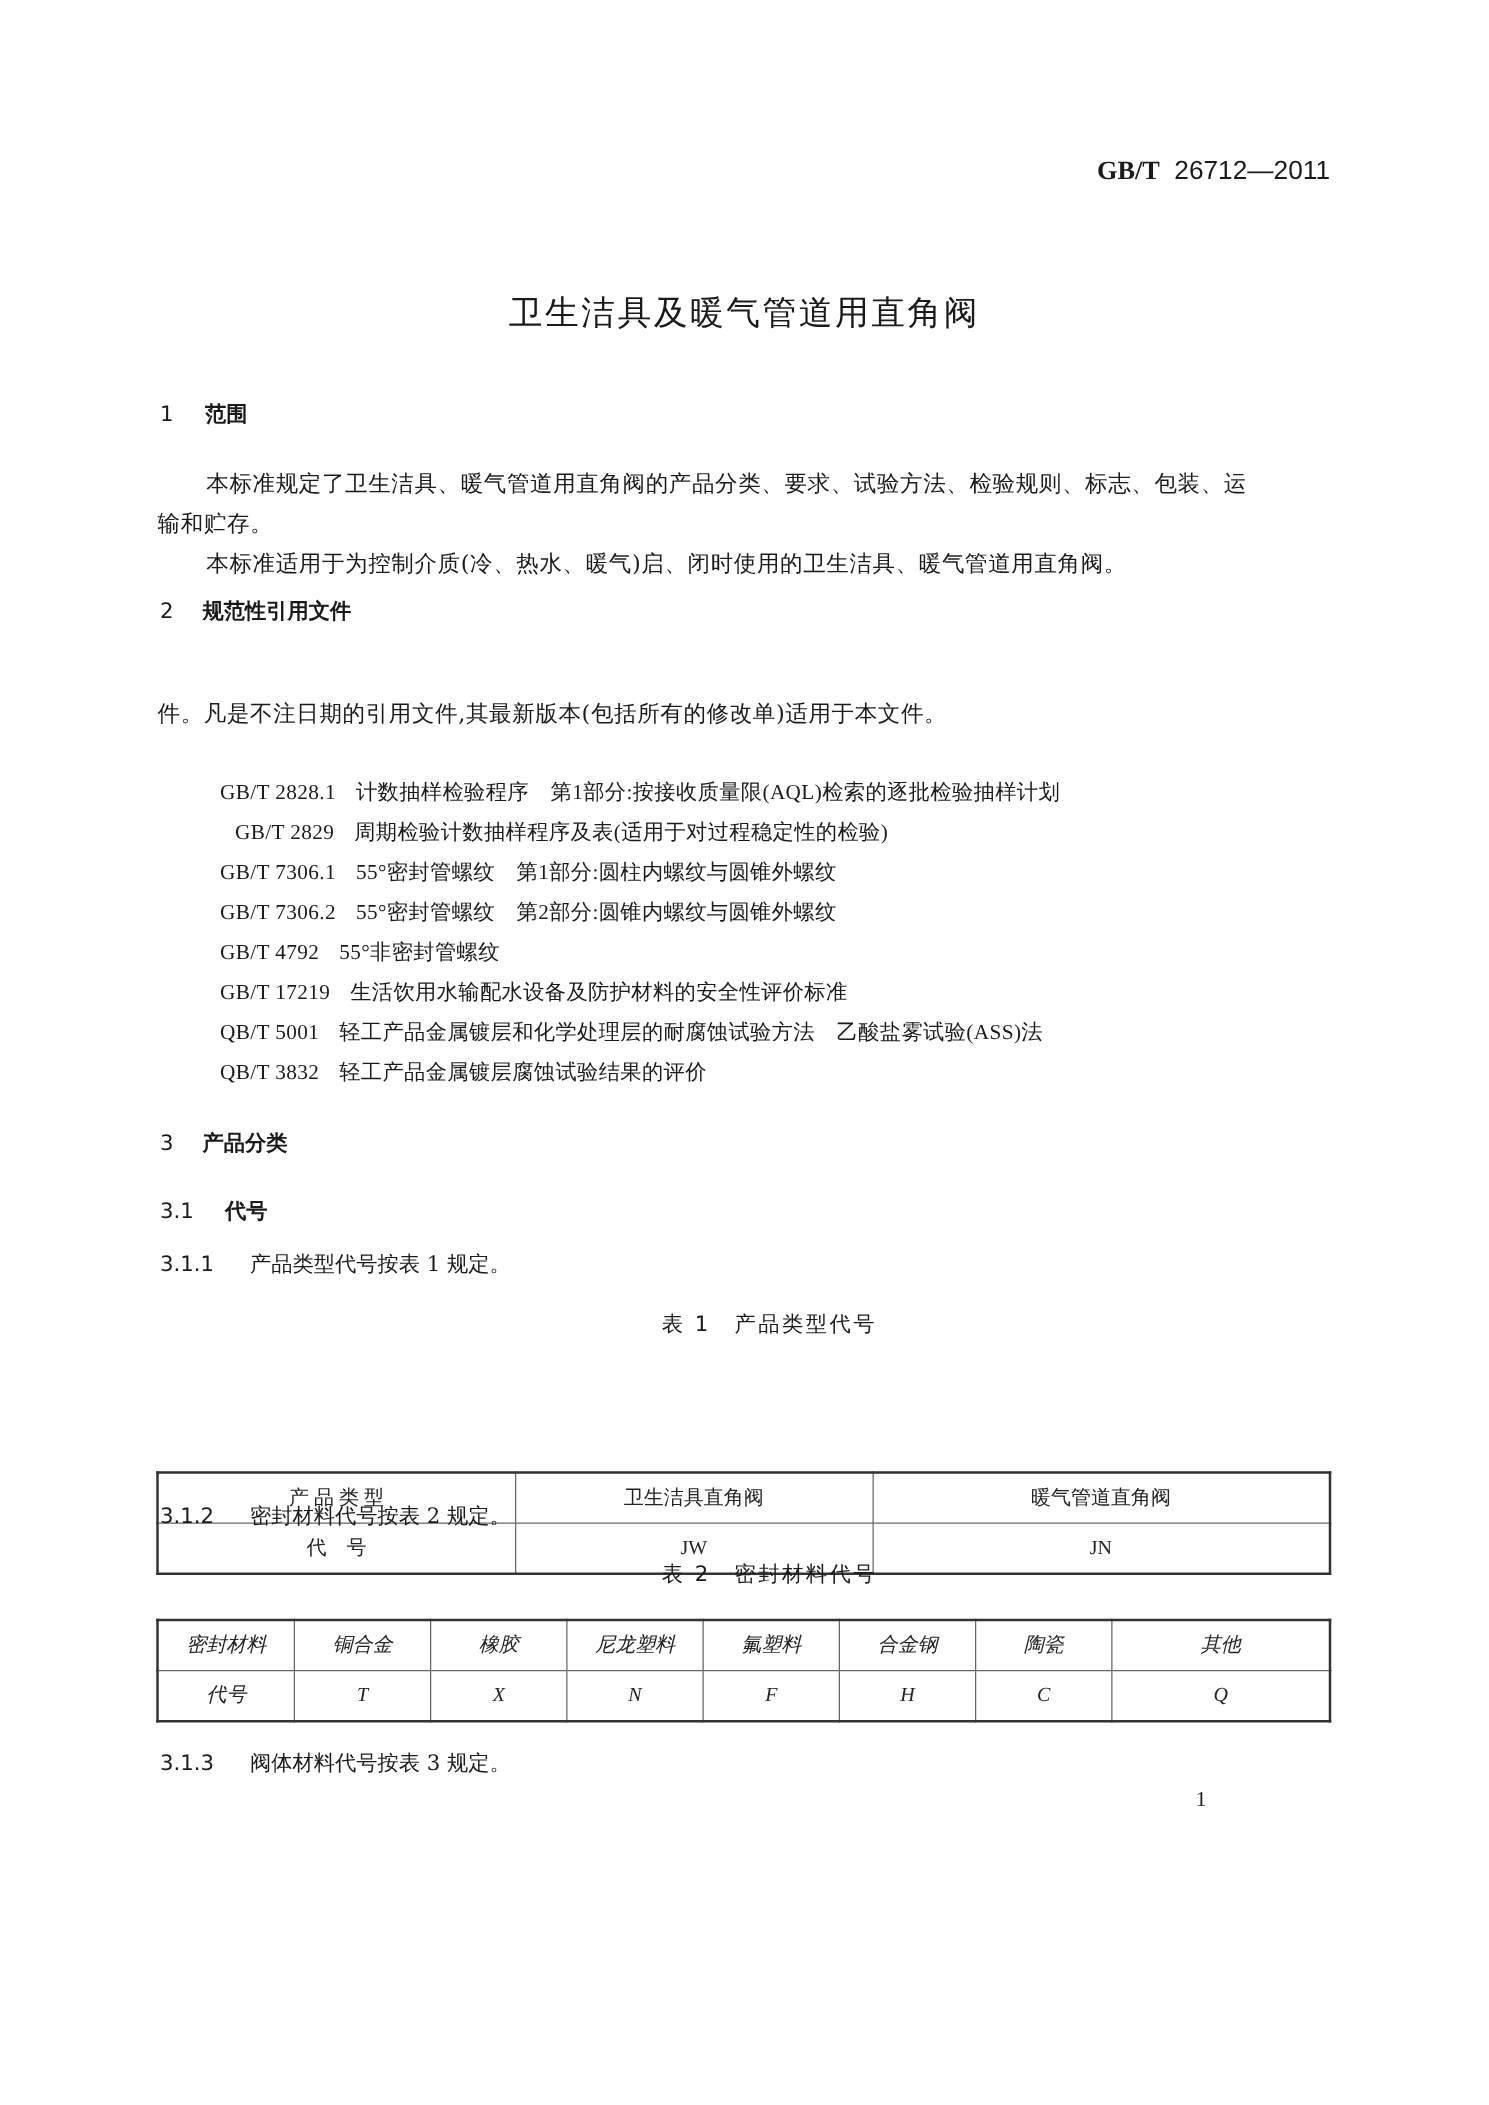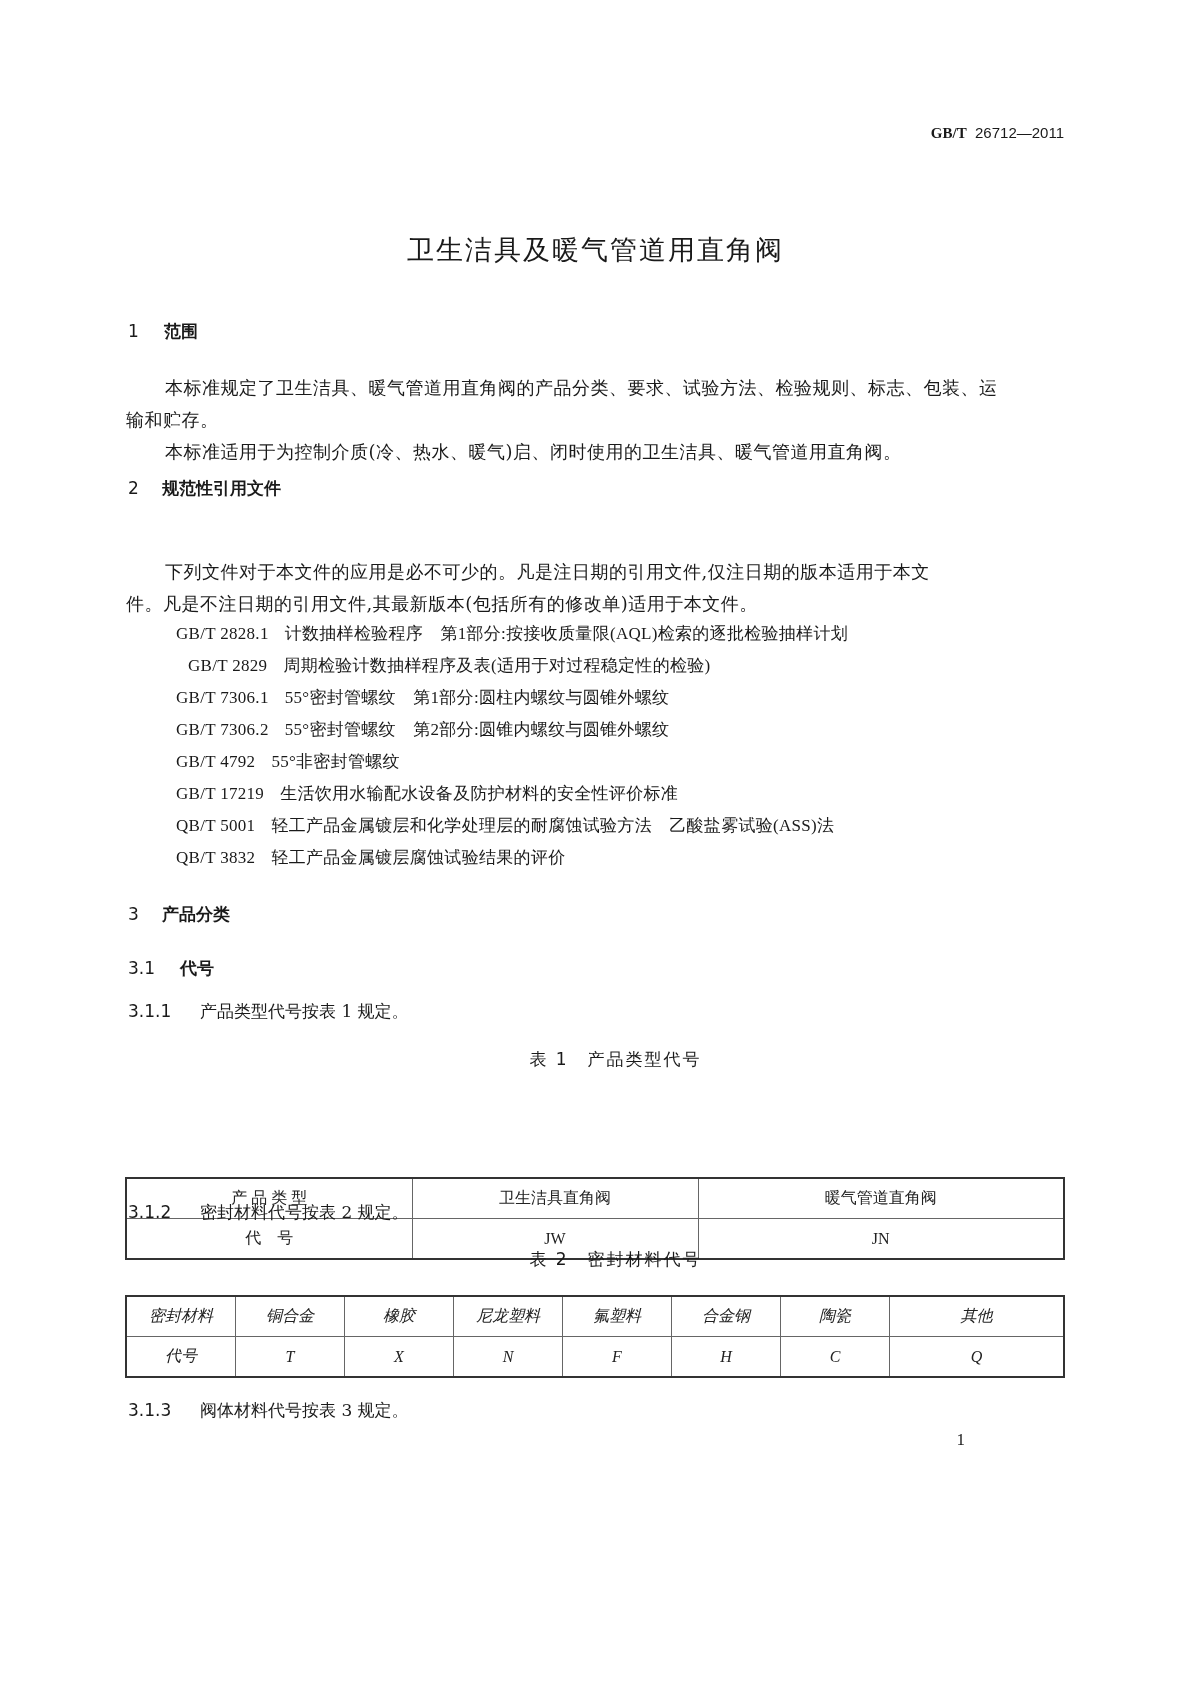--- a/index.html
+++ b/index.html
@@ -3,21 +3,21 @@
   <meta charset="utf-8">
   <style>
     html, body { margin: 0; padding: 0; background: #ffffff; }
     body {
       width: 1191px; height: 1684px; position: relative; overflow: hidden;
       color: #1a1a1a;
       font-family: "DejaVu Serif", "Liberation Serif", serif;
     }
     .abs { position: absolute; }
     .std-code {
-      right: 127px; top: 124px; font-size: 15px; white-space: nowrap;
+      right: 127px; top: 124px; font-size: 21px; white-space: nowrap;
       font-family: "Liberation Sans", "DejaVu Sans", sans-serif;
     }
     .std-code b { font-family: "Liberation Serif", serif; font-weight: bold; }
     .doc-title {
       left: 0; width: 1191px; top: 232px; text-align: center;
       font-family: "DejaVu Sans", "Liberation Sans", sans-serif;
       font-size: 27px; letter-spacing: 2px;
     }
     .heading {
       font-family: "DejaVu Sans", "Liberation Sans", sans-serif;
@@ -76,21 +76,20 @@
   <div style="padding-left:39px;">本标准规定了卫生洁具、暖气管道用直角阀的产品分类、要求、试验方法、检验规则、标志、包装、运</div>
   <div>输和贮存。</div>
 </div>
 <div class="abs para" style="left:165px; top:436px;">本标准适用于为控制介质(冷、热水、暖气)启、闭时使用的卫生洁具、暖气管道用直角阀。</div>
 
 <div class="abs heading" style="left:128px; top:477px;">
   <span class="num" style="width:28px;">2</span>
   <span>规范性引用文件</span>
 </div>
 <div class="abs para" style="left:126px; top:556px; width:940px;">
-  <div style="padding-left:39px;">下列文件对于本文件的应用是必不可少的。凡是注日期的引用文件,仅注日期的版本适用于本文</div>
   <div>件。凡是不注日期的引用文件,其最新版本(包括所有的修改单)适用于本文件。</div>
 </div>
 
 <div class="abs ref-line" style="top:622px;">
   <span class="code">GB/T 2828.1</span><span>计数抽样检验程序　第1部分:按接收质量限(AQL)检索的逐批检验抽样计划</span>
 </div>
 <div class="abs ref-line" style="top:654px;margin-left:12px;">
   <span class="code">GB/T 2829</span><span>周期检验计数抽样程序及表(适用于对过程稳定性的检验)</span>
 </div>
 <div class="abs ref-line" style="top:686px;">

